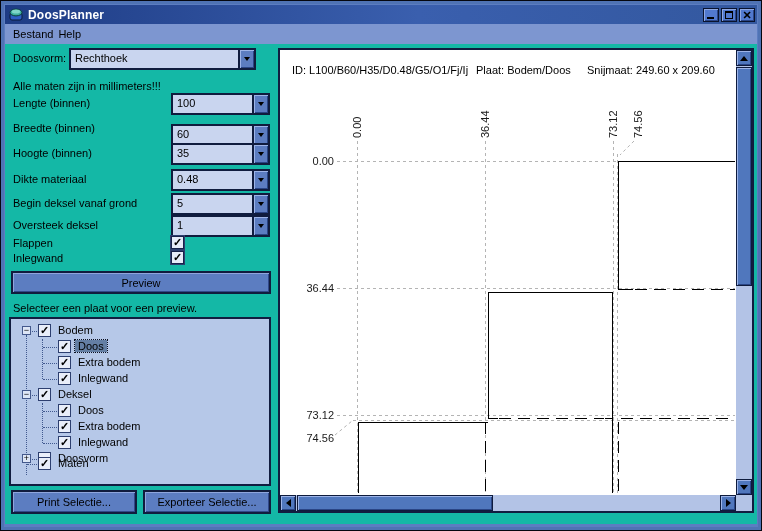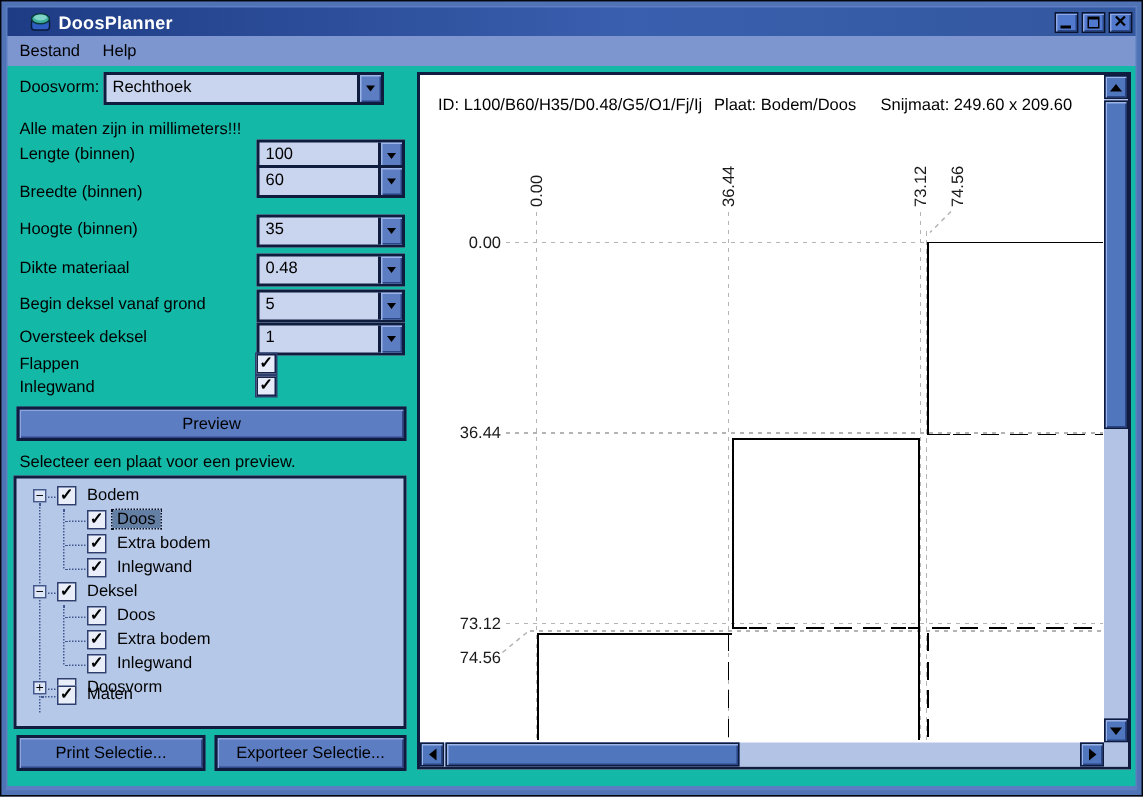--- a/index.html
+++ b/index.html
@@ -2,36 +2,36 @@
 <html><head>
 <meta charset="utf-8">
 <style>
   html,body{margin:0;padding:0;background:#3a3a3a;}
   *{box-sizing:border-box;font-family:"Liberation Sans",sans-serif;}
   .window{position:relative;width:762px;height:531px;background:#5c7dc1;
     border:1px solid #05070f;box-shadow:inset 0 0 0 3px #4f73b4;overflow:hidden;}
   
   .titlebar{position:absolute;left:4px;top:4px;right:4px;height:19px;
     background:linear-gradient(90deg,#1e3c85,#3a5fae 55%,#33589f);
-    display:flex;align-items:center;padding-left:14px;}
+    display:flex;align-items:center;padding-left:3px;}
   .app-icon{width:16px;height:15px;margin-right:4px;flex:0 0 auto;}
   .title-text{color:#fff;font-size:12px;font-weight:bold;flex:1;
     letter-spacing:.2px;white-space:nowrap;}
   .win-buttons{display:flex;gap:2px;margin-right:2px;}
   .winbtn{width:16px;height:14px;background:#5179ce;border:1px solid #0a142e;
     box-shadow:inset 1px 1px 0 #8fa9e4,inset -1px -1px 0 #2a4585;
     position:relative;padding:0;cursor:default;}
   .glyph-min{position:absolute;left:3px;bottom:2px;width:7px;height:2px;background:#000;}
   .glyph-max{position:absolute;left:3px;top:2px;width:8px;height:8px;
     border:1px solid #000;border-top:2px solid #000;}
   .glyph-close{position:absolute;left:0;top:-1px;width:14px;text-align:center;
     font-size:11px;font-weight:bold;color:#000;line-height:14px;}
   
   .menubar{position:absolute;left:4px;top:23px;right:4px;height:20px;
-    background:#7d96d0;display:flex;align-items:center;padding-left:8px;gap:15px;}
+    background:#7d96d0;display:flex;align-items:center;padding-left:8px;gap:5px;}
   .menu-item{font-size:11px;color:#000;}
   
   .client{position:absolute;left:4px;top:43px;right:4px;bottom:6px;background:#14b8a6;}
   .left{position:absolute;left:0;top:0;width:272px;height:100%;font-size:11px;color:#000;}
   .lbl{position:absolute;left:8px;font-size:11px;color:#000;white-space:nowrap;}
   
   .combo{position:absolute;height:22px;background:#c9d5ef;border:2px solid #101c3e;
     display:flex;align-items:stretch;}
   .combo-value{flex:1;font-size:11px;padding:2px 0 0 4px;overflow:hidden;white-space:nowrap;}
   .combo-btn{width:16px;background:#5c7dc1;border-left:2px solid #101c3e;
@@ -125,21 +125,21 @@
 
       <div id="form-rows">
           <span class="lbl" style="top: 53px;">Lengte (binnen)</span>
           <div class="combo" style="left: 166px; top: 49px; width: 99px;">
             <span class="combo-value">100</span>
             <span class="combo-btn">
               <span class="arrow-down"></span>
             </span>
           </div>
           <span class="lbl" style="top: 78px;">Breedte (binnen)</span>
-          <div class="combo" style="left: 166px; top: 66px; width: 99px;">
+          <div class="combo" style="left: 166px; top: 80px; width: 99px;">
             <span class="combo-value">60</span>
             <span class="combo-btn">
               <span class="arrow-down"></span>
             </span>
           </div>
           <span class="lbl" style="top: 103px;">Hoogte (binnen)</span>
           <div class="combo" style="left: 166px; top: 99px; width: 99px;">
             <span class="combo-value">35</span>
             <span class="combo-btn">
               <span class="arrow-down"></span>

